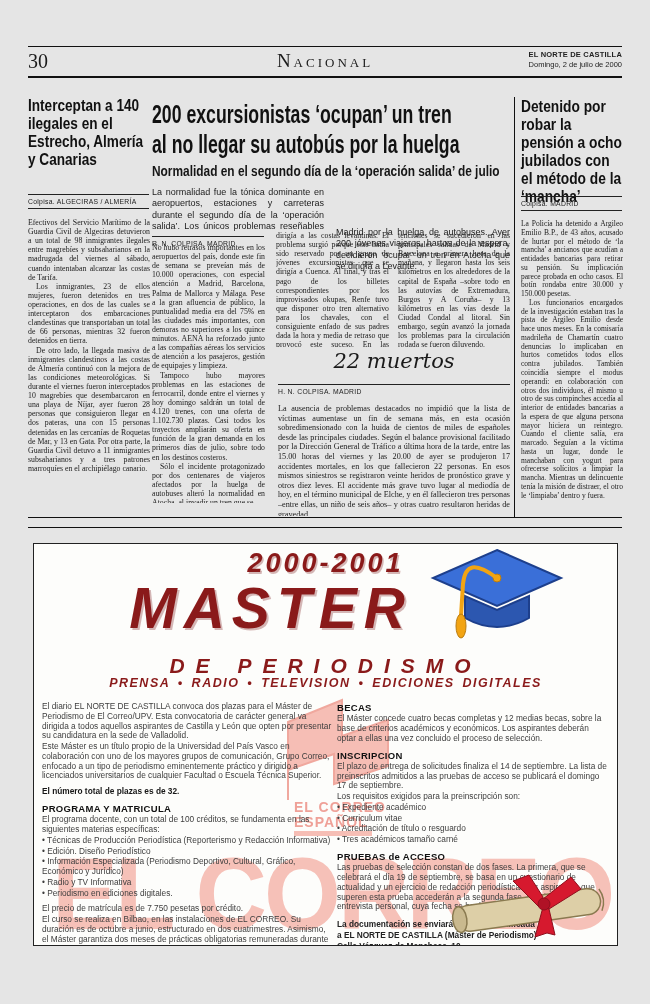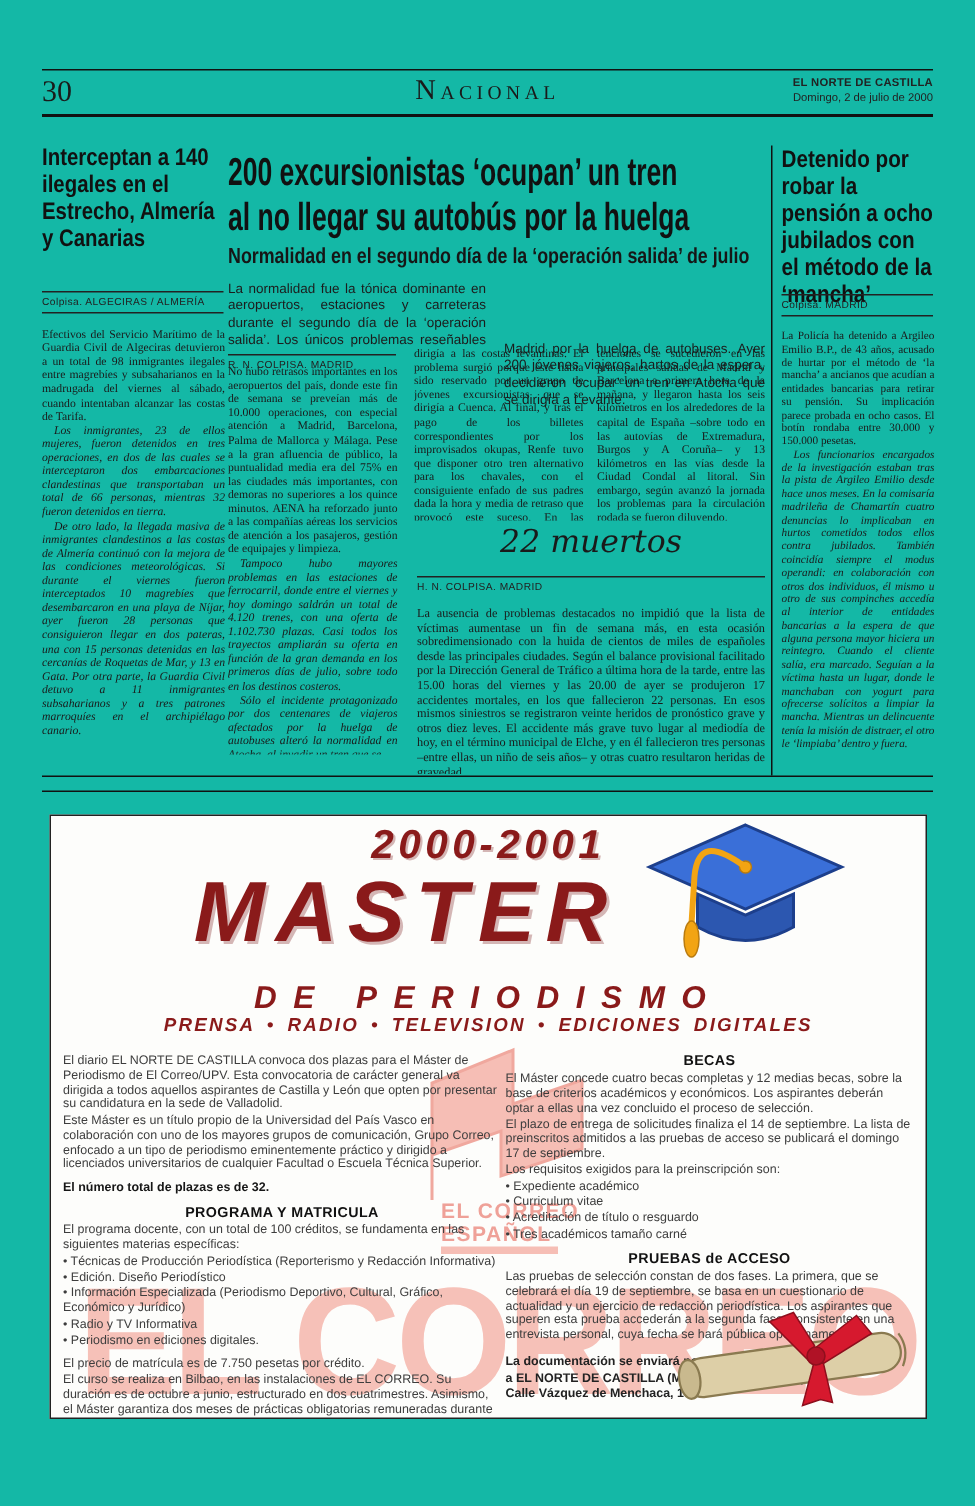--- a/index.html
+++ b/index.html
@@ -1,16 +1,16 @@
 <!DOCTYPE html>
 <html><head>
 <meta charset="utf-8">
 <style>
   html,body{margin:0;padding:0;background:#fff;}
-  .page{position:relative;width:650px;height:1004px;background:#14b8a6;overflow:hidden;
+  .page{position:relative;width:650px;height:1004px;background:#e5e5e5;overflow:hidden;
         font-family:"Liberation Serif",serif;color:#1a1a1a;}
   .abs{position:absolute;}
   
   .rule{background:#111;}
   .pagenum{font-size:20px;font-family:"Liberation Serif",serif;}
   .section{width:650px;text-align:center;font-size:19px;letter-spacing:3px;font-variant:small-caps;}
   .masthead{text-align:right;font-family:"Liberation Sans",sans-serif;font-size:7.5px;line-height:1.35;color:#222;}
   .masthead .nm{font-weight:bold;letter-spacing:.2px;}
   
   .hl{font-family:"Liberation Sans",sans-serif;font-weight:bold;color:#111;line-height:1.12;
@@ -18,35 +18,35 @@
   .hl-side{font-size:16px;width:142px;transform:scaleX(.85);}
   .hl-main-line{font-size:26px;white-space:nowrap;transform:scaleX(.68);line-height:1.16;}
   .subhead{font-family:"Liberation Sans",sans-serif;font-weight:bold;font-size:14.5px;white-space:nowrap;
            transform:scaleX(.82);transform-origin:left top;color:#161616;}
   .subwrap{overflow:hidden;}
   .byline{font-family:"Liberation Sans",sans-serif;font-size:6.8px;letter-spacing:.3px;color:#222;
           border-top:1px solid #222;padding-top:3px;}
   .byline.bb{border-bottom:1px solid #222;padding-bottom:3px;}
   .body-t{font-size:7.8px;line-height:1.17;text-align:justify;overflow:hidden;}
   .body-t p{margin:0;}
-  .body-t p + p{text-indent:8px;font-style:italic;}
+  .body-t p + p{text-indent:8px;}
   .lead{font-family:"Liberation Sans",sans-serif;font-size:9px;line-height:1.25;text-align:justify;color:#1c1c1c;overflow:hidden;}
   .subhead22{font-style:italic;font-size:21px;text-align:center;font-family:"DejaVu Serif",serif;}
   
   .adbox{left:33px;top:543px;width:583px;height:401px;border:1.5px solid #222;overflow:hidden;background:#fdfdfb;}
   .adred{color:#8a1a1a;font-family:"Liberation Sans",sans-serif;font-weight:bold;font-style:italic;}
   .ad-years{width:100%;text-align:center;font-size:27px;letter-spacing:3px;text-shadow:1.5px 1.5px 0 rgba(120,20,20,.3);}
   .ad-title{width:100%;text-align:center;font-size:57px;letter-spacing:7px;line-height:1;
             text-shadow:2px 2px 0 rgba(120,20,20,.3);}
   .ad-sub{width:100%;text-align:center;font-size:21px;letter-spacing:11px;}
   .ad-tag{width:100%;text-align:center;font-size:12.5px;letter-spacing:1.5px;word-spacing:3px;}
   .ad-col{font-family:"Liberation Sans",sans-serif;font-size:8.3px;line-height:1.18;color:#3d3d3d;z-index:2;}
   .ad-col p{margin:0 0 1px 0;}
   .ad-col .gap{margin-top:6px;}
-  .ad-h{font-weight:bold;color:#111;font-size:9.5px;letter-spacing:.3px;margin-top:6px;margin-bottom:1px;text-align:center;}
+  .ad-h{font-weight:bold;color:#111;font-size:9.5px;letter-spacing:.3px;margin-top:6px;margin-bottom:1px;}
   .ad-h.first{margin-top:0;}
   .bullet::before{content:"• ";}
   .bold{font-weight:bold;color:#161616;}
   .contact{font-weight:bold;color:#222;line-height:1.3;margin-top:7px;}
   .wm-big{font-family:"Liberation Sans",sans-serif;font-weight:bold;font-size:102px;letter-spacing:-3px;
           color:#f6c1b8;white-space:nowrap;transform:scaleX(.97);transform-origin:left top;z-index:0;}
   .wm-small{font-family:"Liberation Sans",sans-serif;font-weight:bold;font-size:14px;line-height:1.05;
             color:#efa198;letter-spacing:1px;z-index:0;}
   .z1{z-index:1;} .z2{z-index:2;}
 </style>
@@ -149,20 +149,21 @@
       <p class="bullet">Información Especializada (Periodismo Deportivo, Cultural, Gráfico, Económico y Jurídico)</p>
       <p class="bullet">Radio y TV Informativa</p>
       <p class="bullet">Periodismo en ediciones digitales.</p>
       <p class="gap">El precio de matrícula es de 7.750 pesetas por crédito.</p>
       <p>El curso se realiza en Bilbao, en las instalaciones de EL CORREO. Su duración es de octubre a junio, estructurado en dos cuatrimestres. Asimismo, el Máster garantiza dos meses de prácticas obligatorias remuneradas durante el verano en un medio de comunicación.</p>
     </div>
 
     <div class="abs ad-col z1" style="left:303px;top:158px;width:272px;">
       <div class="ad-h first">BECAS</div>
       <p>El Máster concede cuatro becas completas y 12 medias becas, sobre la base de criterios académicos y económicos. Los aspirantes deberán optar a ellas una vez concluido el proceso de selección.</p>
+      <div class="ad-h">INSCRIPCION</div>
       <p>El plazo de entrega de solicitudes finaliza el 14 de septiembre. La lista de preinscritos admitidos a las pruebas de acceso se publicará el domingo 17 de septiembre.</p>
       <p>Los requisitos exigidos para la preinscripción son:</p>
       <p class="bullet">Expediente académico</p>
       <p class="bullet">Curriculum vitae</p>
       <p class="bullet">Acreditación de título o resguardo</p>
       <p class="bullet">Tres académicos tamaño carné</p>
       <div class="ad-h">PRUEBAS de ACCESO</div>
       <p>Las pruebas de selección constan de dos fases. La primera, que se celebrará el día 19 de septiembre, se basa en un cuestionario de actualidad y un ejercicio de redacción periodística. Los aspirantes que superen esta prueba accederán a la segunda fase, consistente en una entrevista personal, cuya fecha se hará pública oportunamente.</p>
       <div class="contact">
         <div>La documentación se enviará por carta certificada</div>

